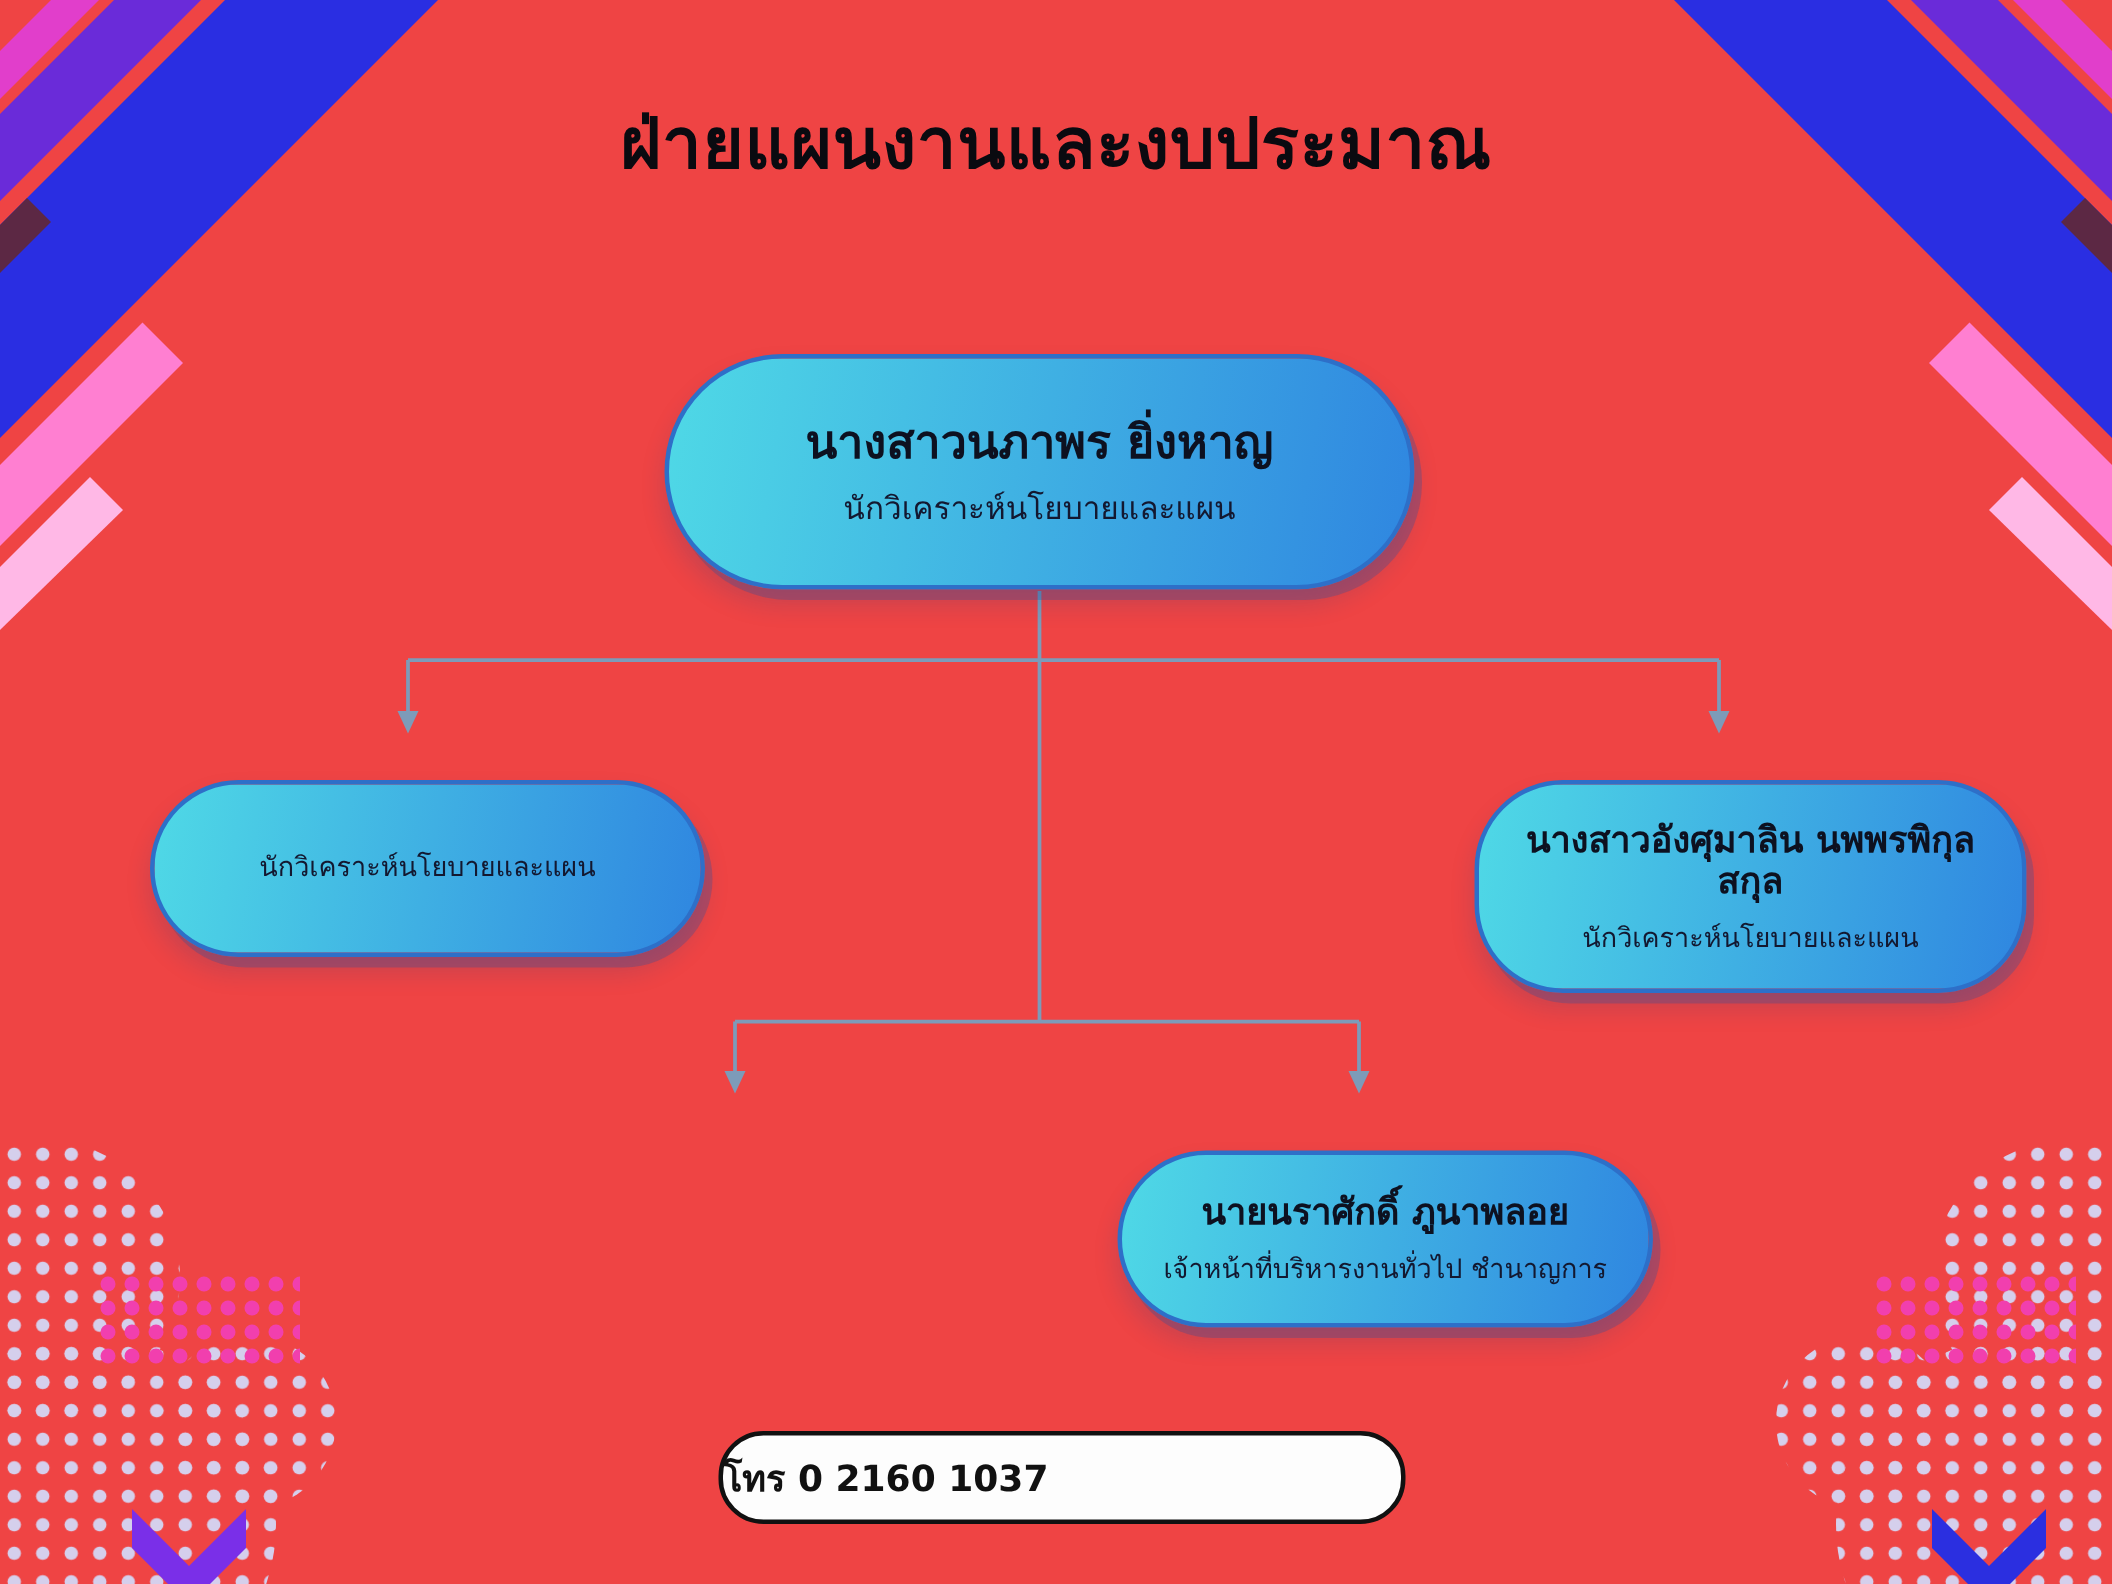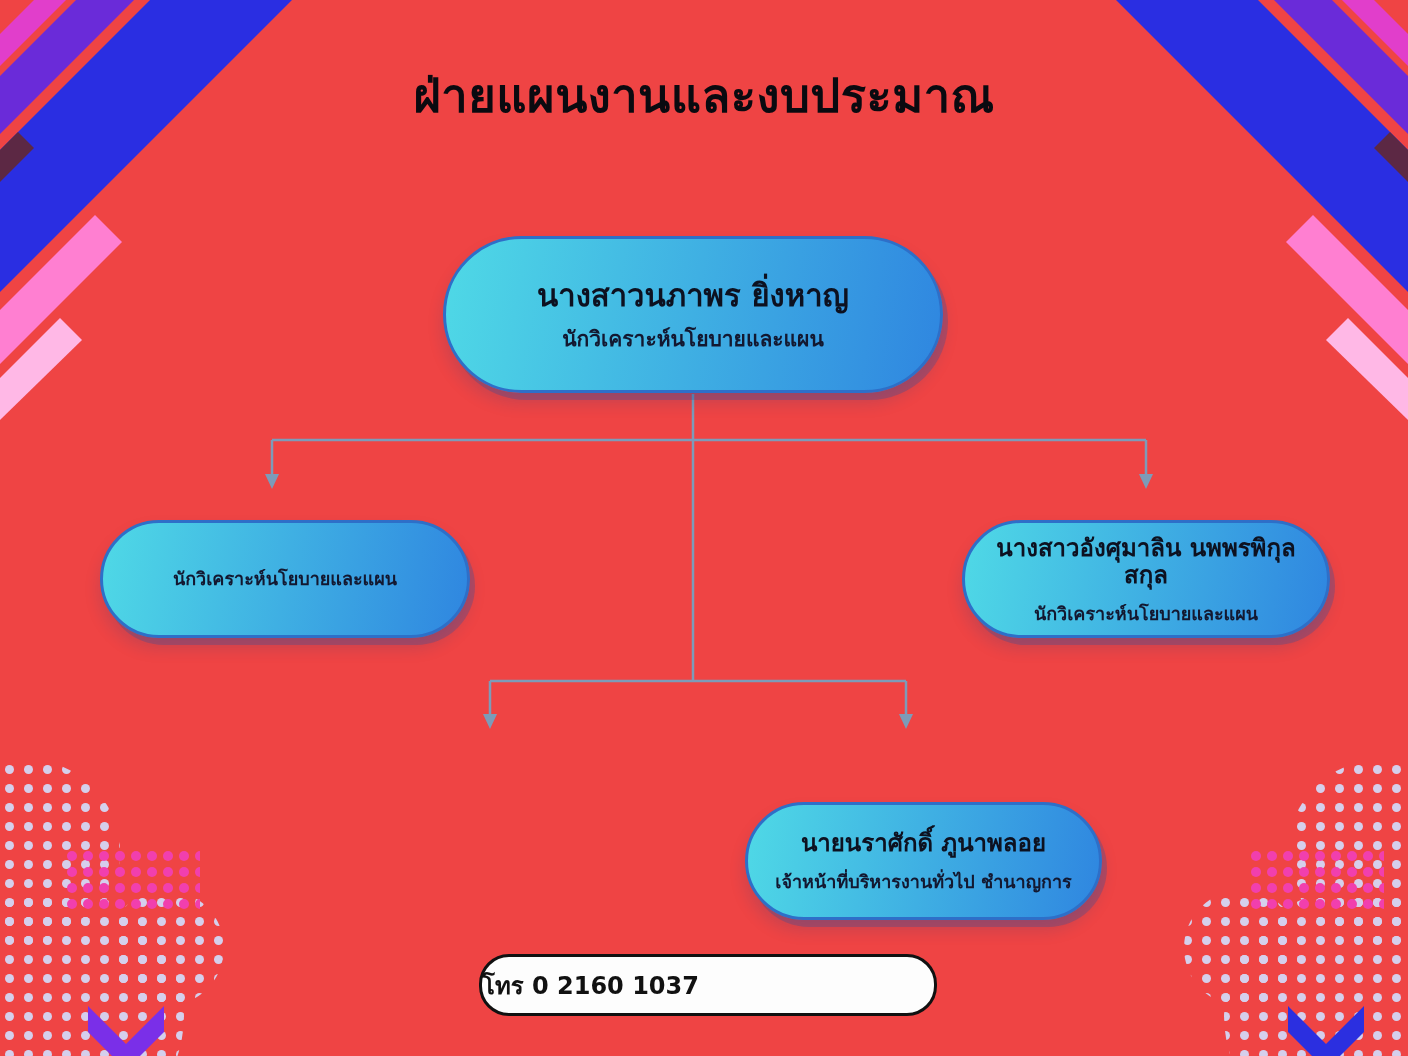--- a/index.html
+++ b/index.html
@@ -19,28 +19,28 @@
   }
   .connectors{position:absolute;top:0;left:0;pointer-events:none;}
   .node{
     position:absolute;display:flex;flex-direction:column;align-items:center;justify-content:center;
     gap:14px;text-align:center;box-sizing:border-box;padding:0 18px;
     background:linear-gradient(100deg,var(--node_gradient_start,#4fd9e6) 0%,var(--node_gradient_end,#2f86e0) 100%);
     border:3px solid var(--node_border,#2e6fc8);
     box-shadow:5px 7px 0 rgba(28,84,166,0.28), 0 10px 16px rgba(25,60,130,0.18);
   }
   .node .person-name{font-weight:800;color:#0d1120;line-height:1.15;}
-  .node .person-role{font-weight:700;color:#131830;line-height:1.1;}
+  .node .person-role{font-weight:400;color:#131830;line-height:1.1;}
   .node-head{left:443px;top:236px;width:500px;height:157px;border-radius:79px;}
   .node-head .person-name{font-size:31px;}
   .node-head .person-role{font-size:21px;}
   .node-left{left:100px;top:520px;width:370px;height:118px;border-radius:59px;}
-  .node-right{left:962px;top:520px;width:368px;height:118px;border-radius:59px;align-items:center;}
+  .node-right{left:983px;top:520px;width:368px;height:142px;border-radius:59px;align-items:center;}
   .node-bottom-left{left:305px;top:779px;width:368px;height:118px;border-radius:59px;}
-  .node-bottom-right{left:745px;top:802px;width:357px;height:118px;border-radius:59px;text-align:center;}
+  .node-bottom-right{left:745px;top:767px;width:357px;height:118px;border-radius:59px;text-align:center;}
   .node-left .person-name,.node-right .person-name,
   .node-bottom-left .person-name,.node-bottom-right .person-name{font-size:24px;}
   .node-left .person-role,.node-right .person-role,
   .node-bottom-left .person-role,.node-bottom-right .person-role{font-size:18px;}
   .phone-pill{
     position:absolute;left:479px;top:954px;width:452px;height:56px;
     background:#fdfdfd;border:3px solid #111;border-radius:30px;
     display:flex;align-items:center;justify-content:flex-start;
     font-size:24px;font-weight:800;color:#111;
   }

